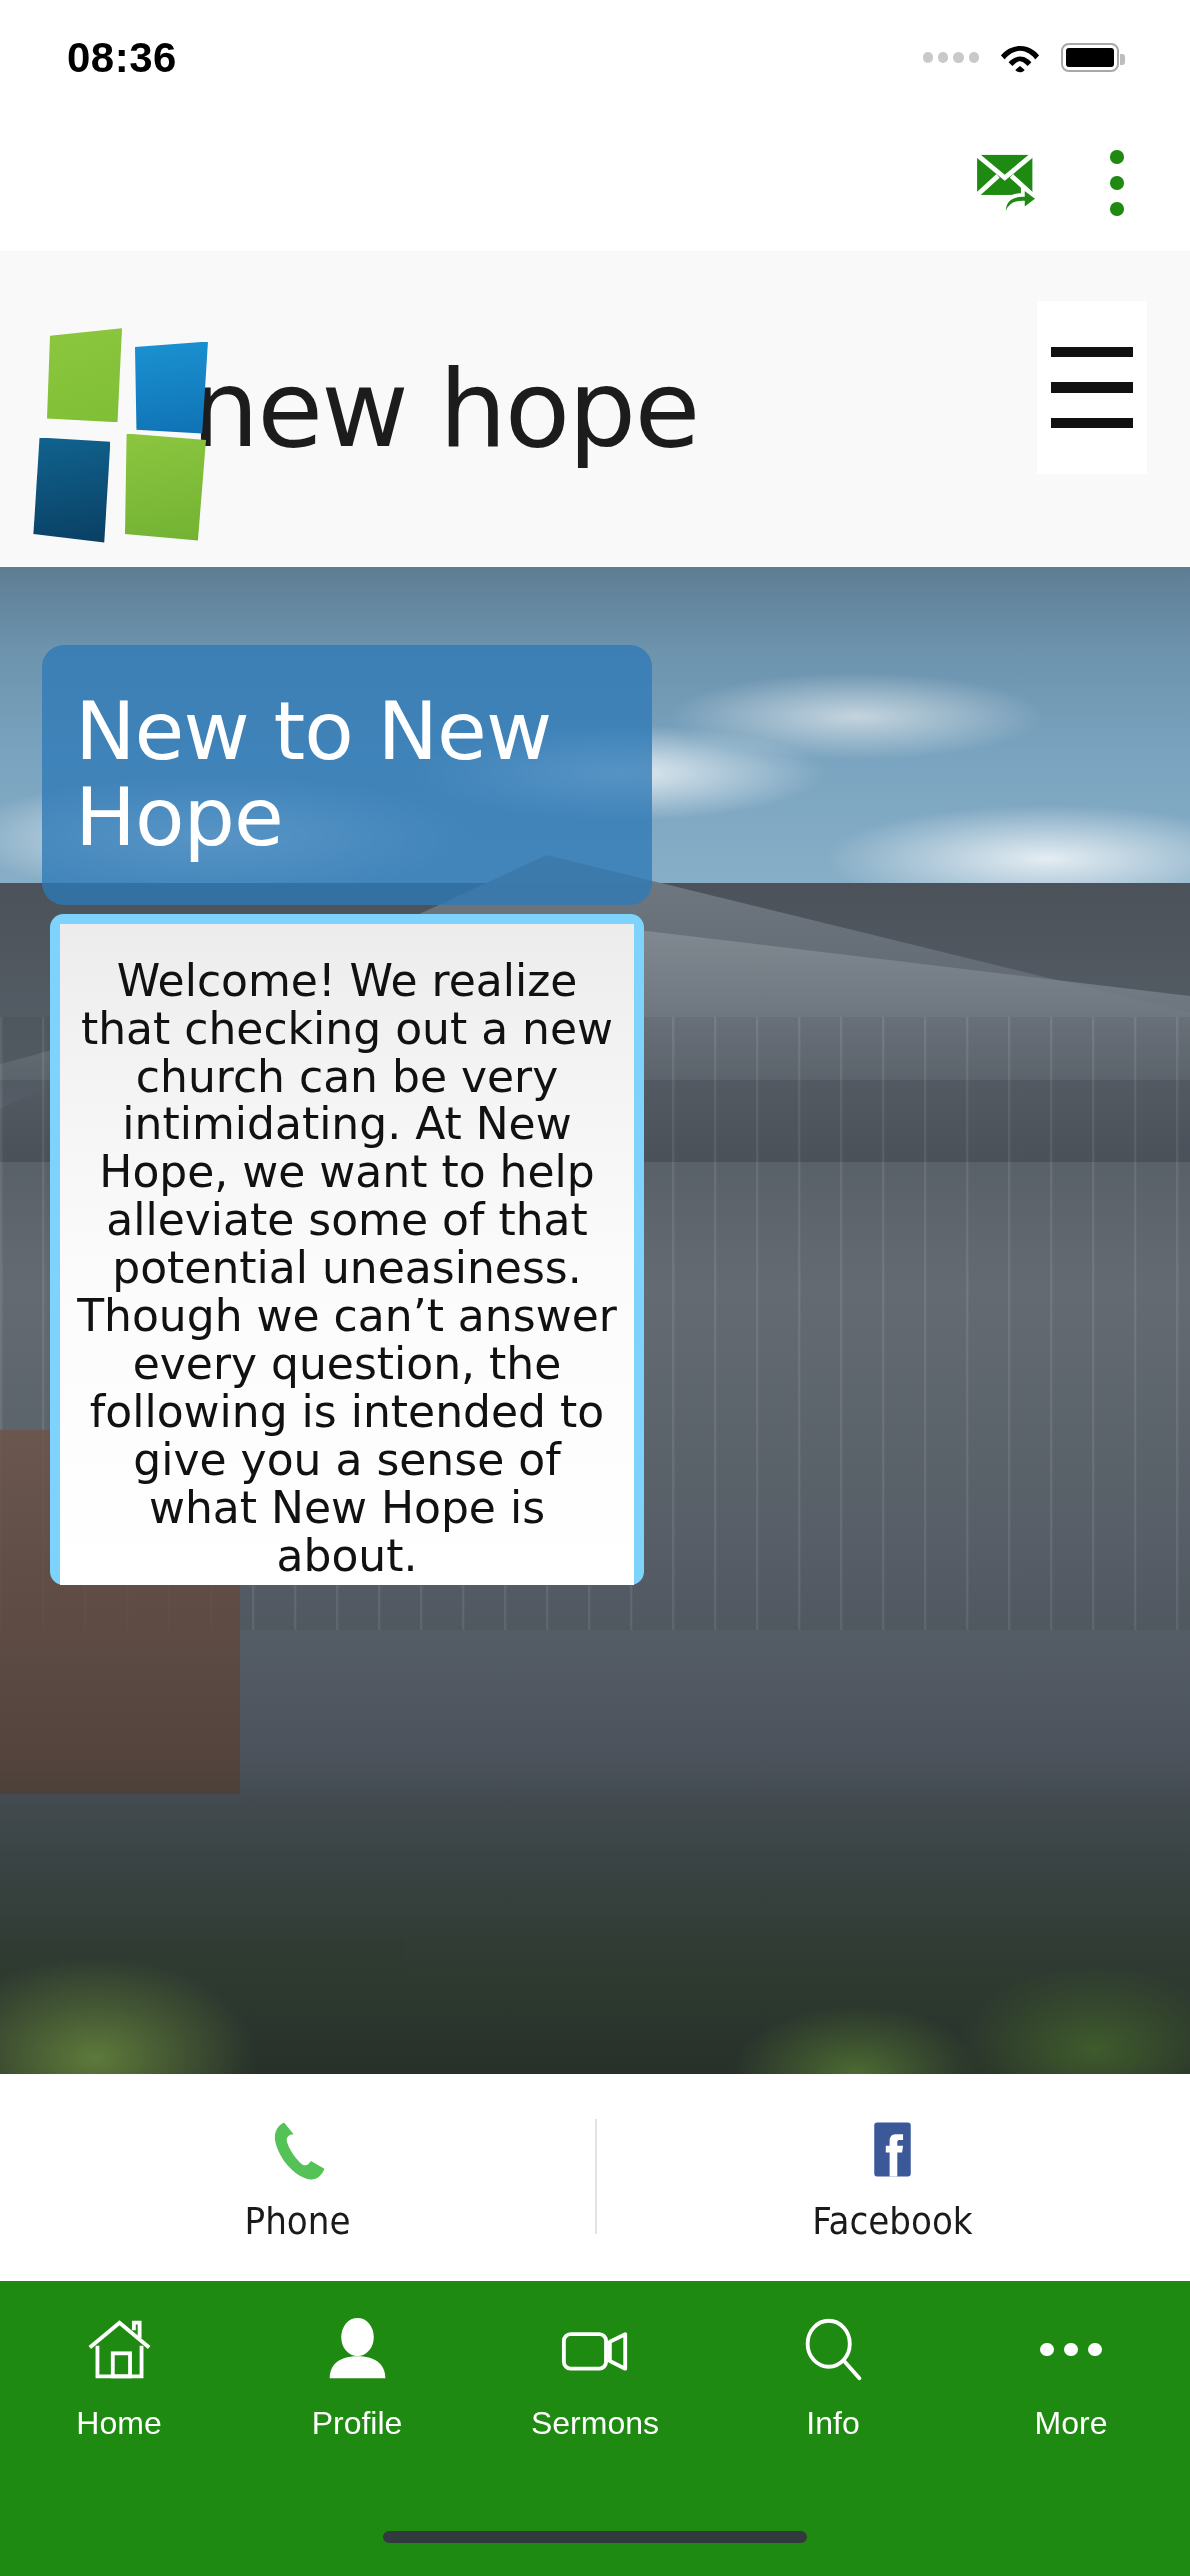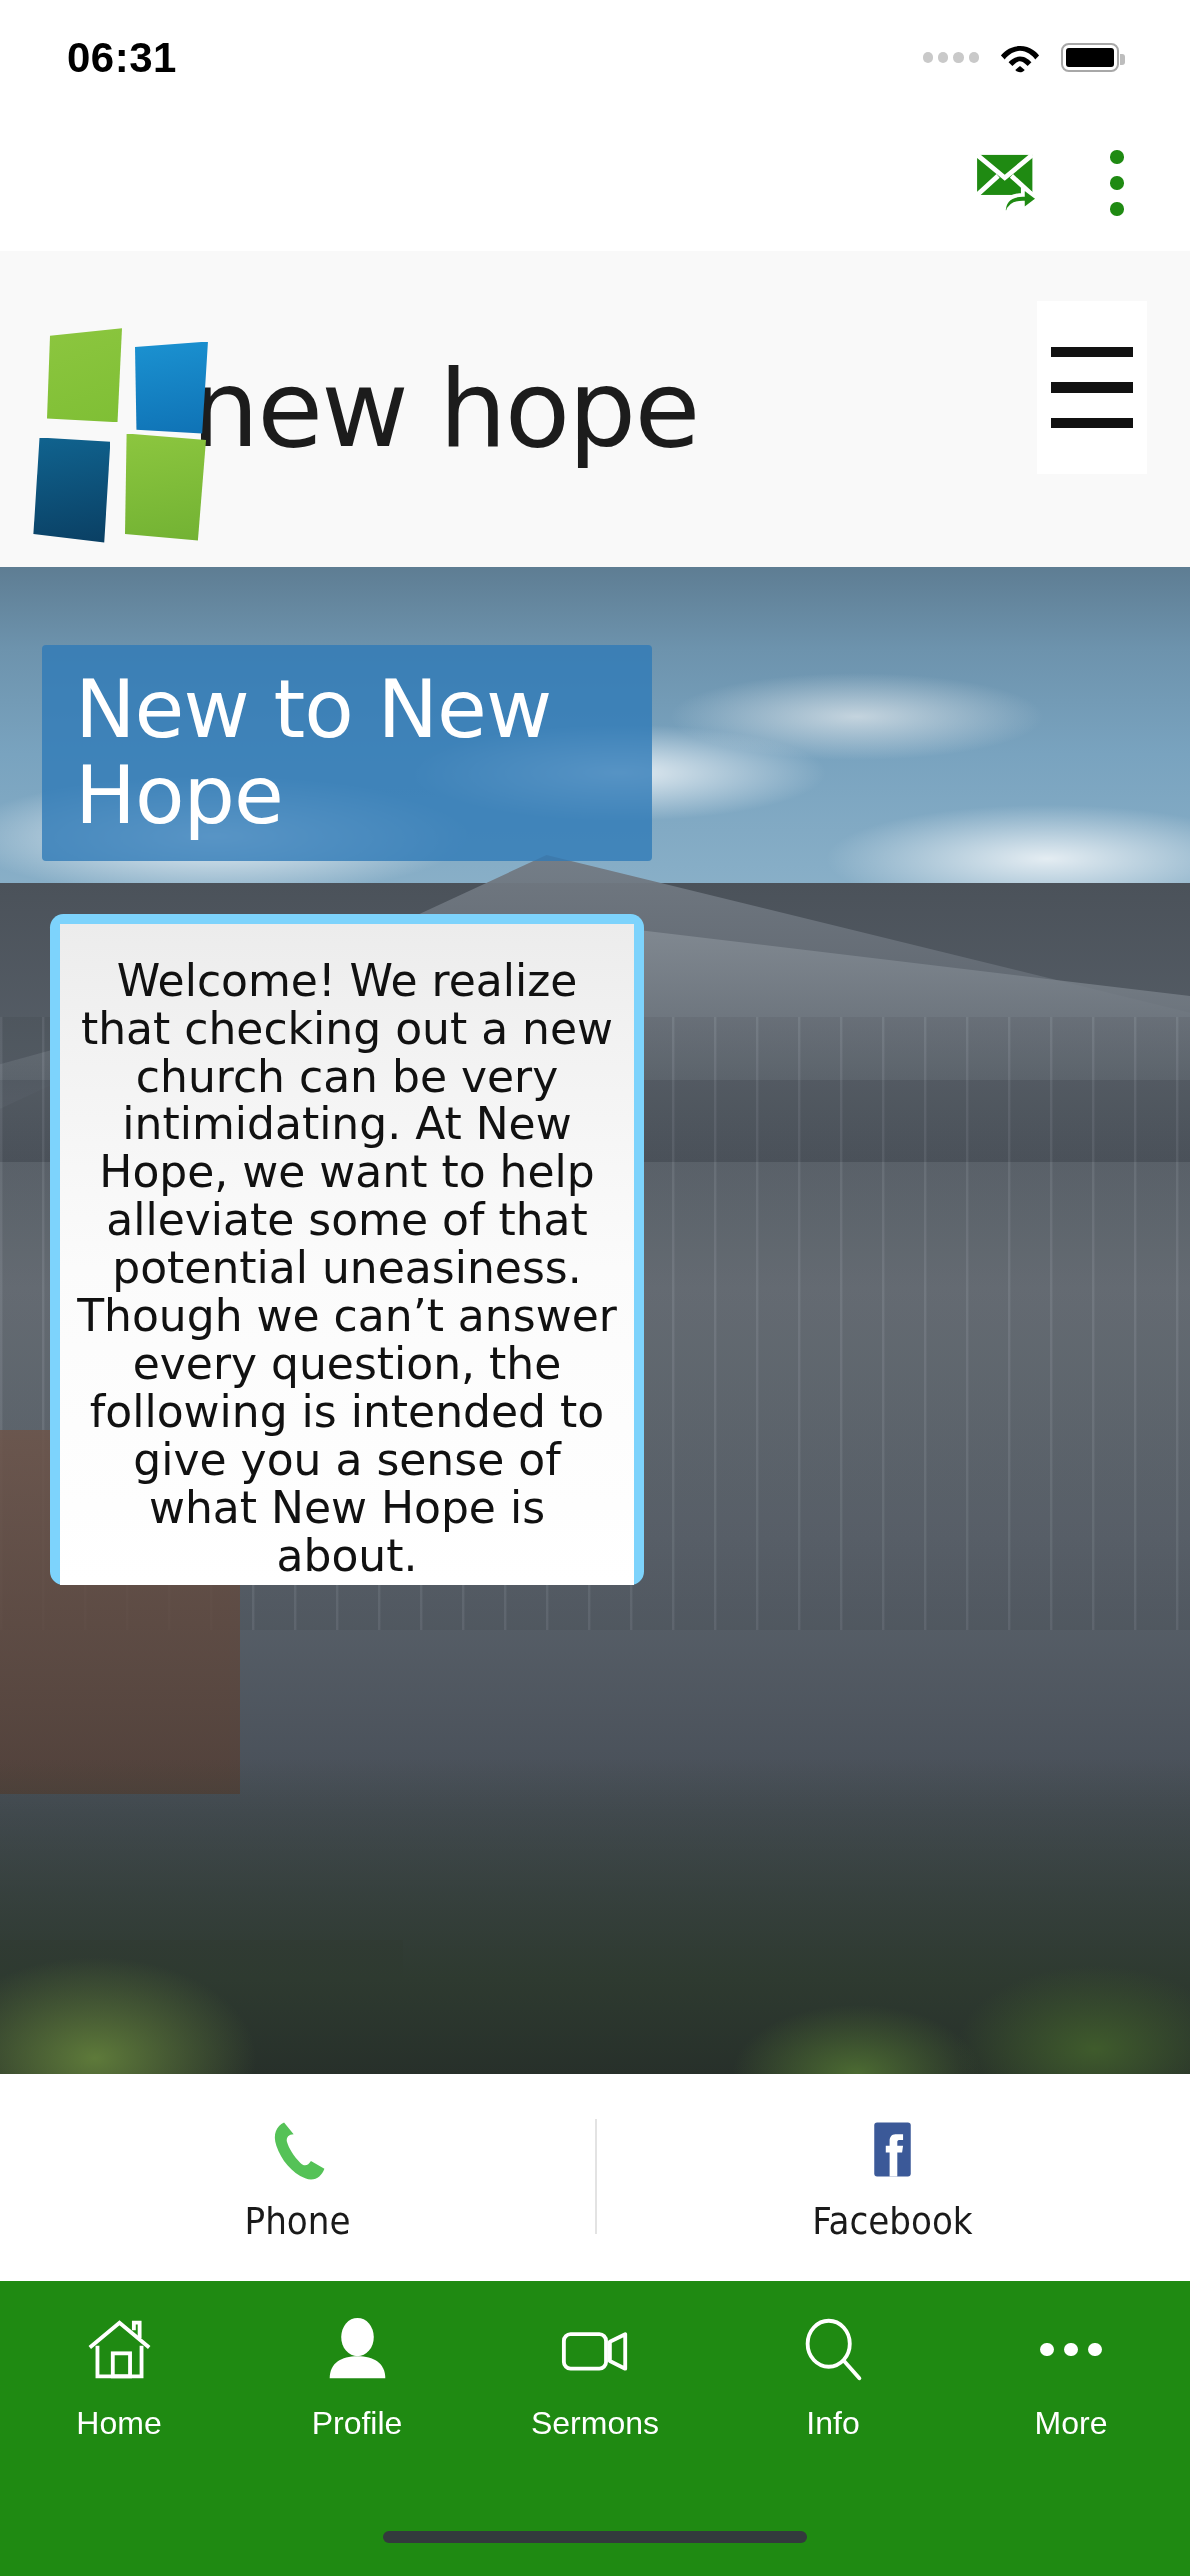--- a/index.html
+++ b/index.html
@@ -128,23 +128,23 @@
       linear-gradient(180deg, rgba(40,48,44,0) 0%, #2e3a30 70%, #27302a 100%);
   }
   .path{
     position:absolute; left:0; bottom:0; width:403px; height:134px;
     background:linear-gradient(180deg,#3b3f42,#2c3033);
     opacity:.9;
   }
 
   
   .title-card{
-    position:absolute; left:42px; top:78px; width:610px; height:216px;
+    position:absolute; left:42px; top:78px; width:610px; height:260px;
     background:rgba(46,122,183,0.78);
-    border-radius:4px;
+    border-radius:22px;
     display:flex; align-items:center;
     padding:0 33px;
   }
   .title-card h1{
     font-size:81px; font-weight:400; color:#ffffff; line-height:1.06;
     letter-spacing:-1px; font-family:"DejaVu Sans", sans-serif;
   }
 
   
   .body-card{
@@ -196,21 +196,21 @@
 
   .home-indicator{
     position:absolute; left:50%; transform:translateX(-50%); bottom:33px;
     width:424px; height:12.5px; border-radius:7.7px; background:#333a3d; z-index:60;
   }
 </style>
 </head>
 <body>
 
 <div class="status-bar">
-  <div class="status-time">06:31</div>
+  <div class="status-time">08:36</div>
   <div class="status-right">
     <div class="sig-dots">
       <i></i>
         <i></i>
         <i></i>
         <i></i>
     </div>
     <div class="wifi-ico">
       <svg width="40" height="31" viewBox="0 0 42 32">
         <path d="M21 4 C10 4 3 11 1 14 L5 18 C8 14 14 9 21 9 C28 9 34 14 37 18 L41 14 C39 11 32 4 21 4 Z" fill="#000"></path>

